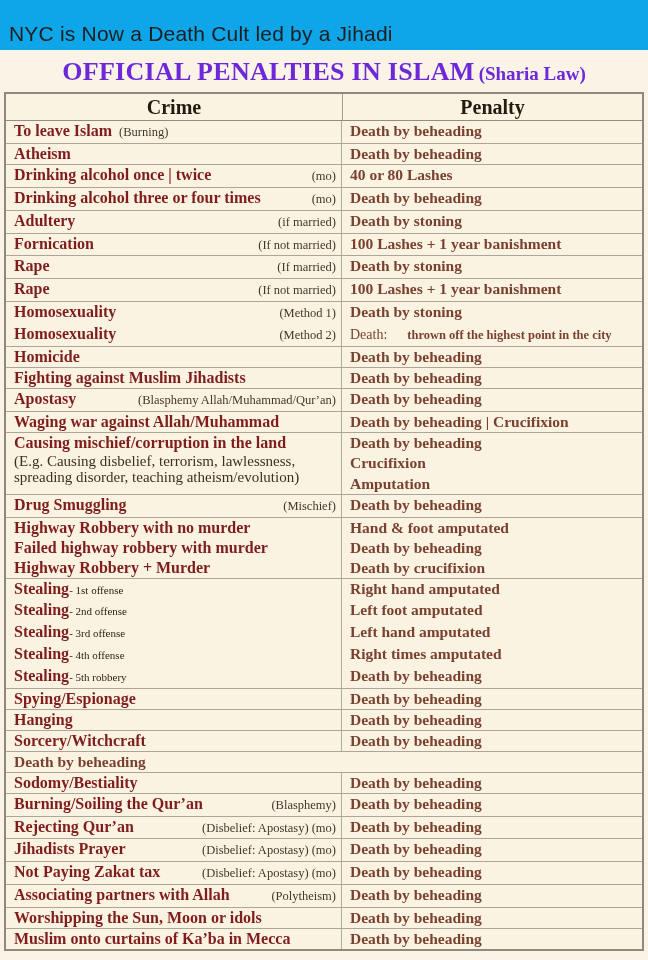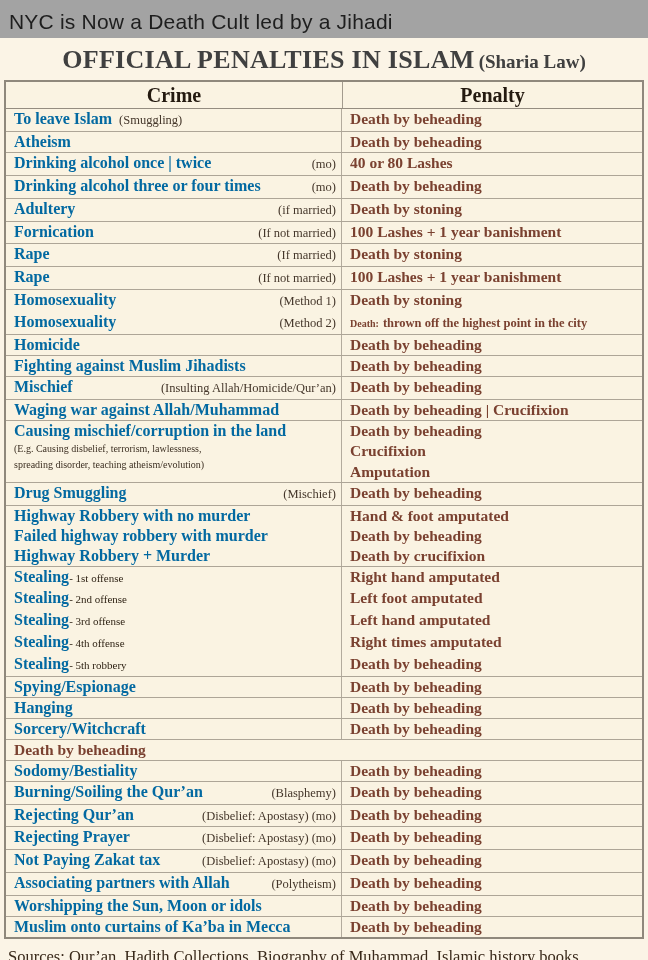--- a/index.html
+++ b/index.html
@@ -1,46 +1,46 @@
 <!DOCTYPE html>
 <html><head>
 <meta charset="utf-8">
 <style>
   html,body{margin:0;padding:0;}
   body{width:648px;height:960px;background:#fcf6ec;font-family:"Liberation Serif",serif;overflow:hidden;}
   .page{position:relative;width:648px;height:960px;background:#fbf4e6;}
 
-  .caption{background:#a3a3a3;padding:10px 0 4px 9px;font-family:"Liberation Sans",sans-serif;
+  .caption{background:#0ea5e9;padding:22px 0 4px 9px;font-family:"Liberation Sans",sans-serif;
            font-size:21px;color:#1e1e1e;letter-spacing:0.2px;}
 
-  .title-row{text-align:center;margin-top:7px;color:#404040;}
+  .title-row{text-align:center;margin-top:7px;color:#6d28d9;}
   .title-main{font-size:26px;font-weight:bold;letter-spacing:0.3px;}
   .title-suffix{font-size:19px;font-weight:bold;}
 
   .table{margin:5px 4px 0 4px;border:2px solid #8f887c;background:#faf3e2;}
   .thead{display:flex;height:26px;line-height:26px;border-bottom:1px solid #948c80;}
   .th{font-size:20px;font-weight:bold;color:#241a10;text-align:center;}
   .th.crime{width:336px;border-right:1px solid #a39b8e;}
   .th.penalty{flex:1;}
 
   .group{border-bottom:1px solid #ada597;}
   .group:last-child{border-bottom:none;}
   .row{display:flex;align-items:stretch;}
   .ccell{width:336px;border-right:1px solid #b3ab9d;padding:0 5px 0 8px;
          display:flex;align-items:baseline;line-height:19.9px;box-sizing:border-box;}
   .ccell.block{display:block;}
-  .cname{font-size:16px;font-weight:bold;color:#0369a1;white-space:nowrap;}
+  .cname{font-size:16px;font-weight:bold;color:#7f1d1d;white-space:nowrap;}
   .csuf{font-size:11px;color:#2f2315;white-space:nowrap;}
   .cnote{font-size:12.5px;color:#44362a;margin-left:auto;white-space:nowrap;}
   .cnote.inline{margin-left:7px;}
-  .cnoteline{font-size:10px;line-height:16.6px;color:#3c2f22;}
+  .cnoteline{font-size:15px;line-height:16.6px;color:#3c2f22;}
   .pcell{flex:1;padding-left:8px;line-height:19.9px;}
   .pen{font-size:15.5px;font-weight:bold;color:#7a4130;}
   .pen.small{font-size:12.5px;}
-  .plead{font-size:10px;font-weight:bold;color:#7a4130;margin-right:4px;}
+  .plead{font-size:14px;font-weight:normal;color:#7a4130;margin-right:20px;}
   .penline{font-size:15.5px;font-weight:bold;color:#7a4130;line-height:20.4px;}
 
   .footer{margin:7px 8px 0 8px;color:#39291a;font-size:16.5px;line-height:21px;}
 </style>
 </head>
 <body>
 
 <div class="page">
   <div class="caption">NYC is Now a Death Cult led by a Jihadi</div>
 
@@ -52,21 +52,21 @@
   <div class="table">
     <div class="thead">
       <div class="th crime">Crime</div>
       <div class="th penalty">Penalty</div>
     </div>
     <div id="tbody">
         <div class="group">
           <div class="row">
             <div class="ccell">
               <span class="cname">To leave Islam</span>
-              <span class="cnote inline">(Smuggling)</span>
+              <span class="cnote inline">(Burning)</span>
             </div>
             <div class="pcell"><span class="pen">Death by beheading</span></div>
           </div>
         </div>
         <div class="group">
           <div class="row">
             <div class="ccell">
               <span class="cname">Atheism</span>
             </div>
             <div class="pcell"><span class="pen">Death by beheading</span></div>
@@ -154,22 +154,22 @@
           <div class="row">
             <div class="ccell">
               <span class="cname">Fighting against Muslim Jihadists</span>
             </div>
             <div class="pcell"><span class="pen">Death by beheading</span></div>
           </div>
         </div>
         <div class="group">
           <div class="row">
             <div class="ccell">
-              <span class="cname">Mischief</span>
-              <span class="cnote">(Insulting Allah/Homicide/Qur’an)</span>
+              <span class="cname">Apostasy</span>
+              <span class="cnote">(Blasphemy Allah/Muhammad/Qur’an)</span>
             </div>
             <div class="pcell"><span class="pen">Death by beheading</span></div>
           </div>
         </div>
         <div class="group">
           <div class="row">
             <div class="ccell">
               <span class="cname">Waging war against Allah/Muhammad</span>
             </div>
             <div class="pcell"><span class="pen">Death by beheading | Crucifixion</span></div>
@@ -306,21 +306,21 @@
             <div class="ccell">
               <span class="cname">Rejecting Qur’an</span>
               <span class="cnote">(Disbelief: Apostasy) (mo)</span>
             </div>
             <div class="pcell"><span class="pen">Death by beheading</span></div>
           </div>
         </div>
         <div class="group">
           <div class="row">
             <div class="ccell">
-              <span class="cname">Rejecting Prayer</span>
+              <span class="cname">Jihadists Prayer</span>
               <span class="cnote">(Disbelief: Apostasy) (mo)</span>
             </div>
             <div class="pcell"><span class="pen">Death by beheading</span></div>
           </div>
         </div>
         <div class="group">
           <div class="row">
             <div class="ccell">
               <span class="cname">Not Paying Zakat tax</span>
               <span class="cnote">(Disbelief: Apostasy) (mo)</span>

